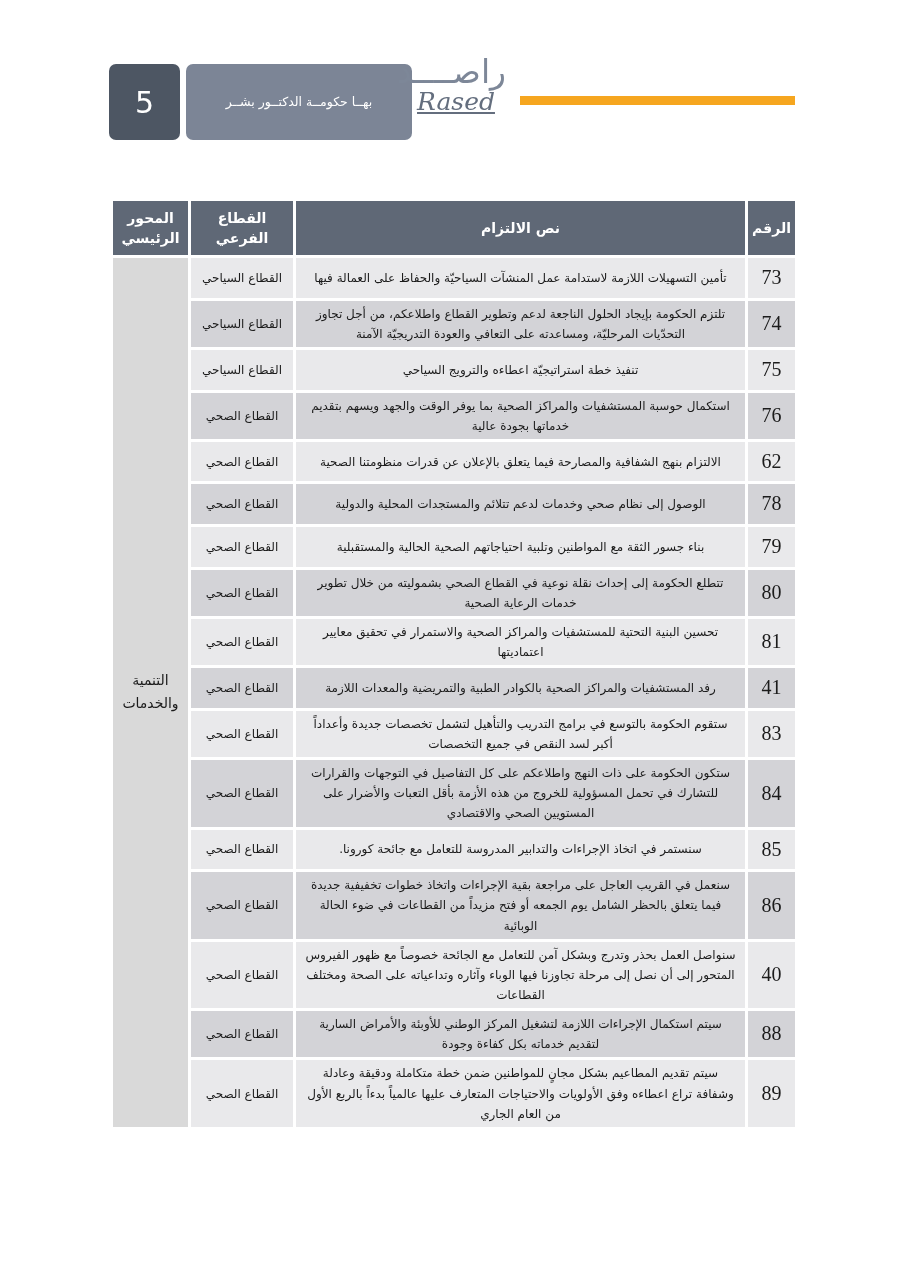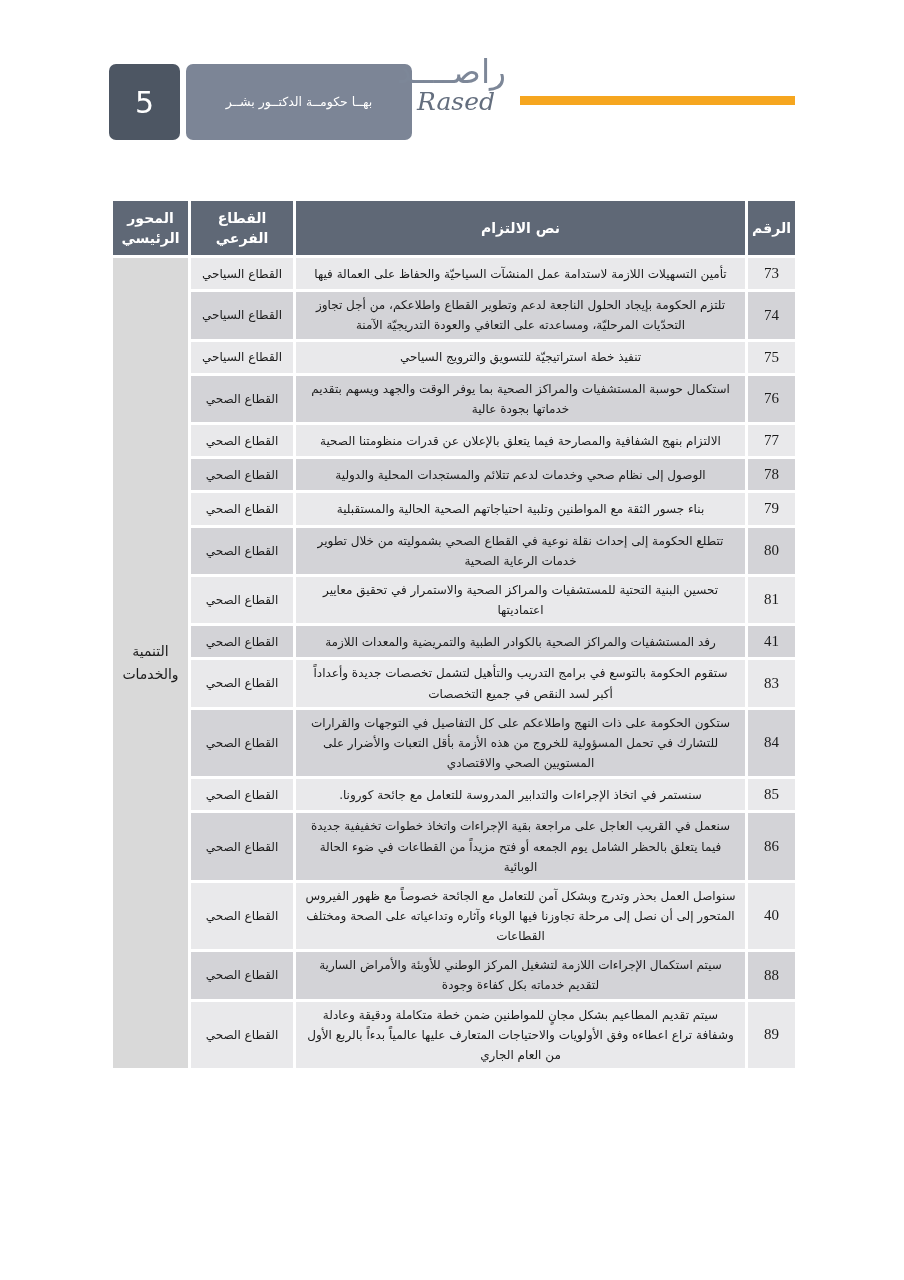--- a/index.html
+++ b/index.html
@@ -31,21 +31,21 @@
     padding: 0 10px;
     gap: 34px;
   }
   .logo {
     position: absolute; left: 406px; top: 52px; width: 100px;
     text-align: center; color: #7d8798;
   }
   .logo-arabic { direction: rtl; font-size: 33px; line-height: 1.2; letter-spacing: -1px; }
   .logo-latin  {
     font-family: "DejaVu Serif", serif; font-style: italic;
-    font-size: 25px; color: #646e7e; margin-top: -4px; line-height: 1.1;
+    font-size: 25px; color: #646e7e; margin-top: -4px; line-height: 1.1; text-decoration: underline;
   }
   .accent-bar {
     position: absolute; left: 520px; top: 96px;
     width: 275px; height: 9px; background: #f6a61f;
   }
 
   
   .commitments-table {
     position: absolute; left: 110px; top: 198px;
     width: 685px; direction: rtl;
@@ -63,21 +63,21 @@
     border: 3px solid #ffffff;
     padding: 3px 8px;
     text-align: center; vertical-align: middle;
     color: #1b1b1b;
     font-size: 12px; line-height: 1.68;
   }
   .row-light td { background: #e9e9eb; }
   .row-dark  td { background: #d3d3d7; }
   .commitments-table td.number-cell {
     font-family: "Liberation Serif", "DejaVu Serif", serif;
-    font-size: 15px;
+    font-size: 20px;
     margin-left: 9px;
   }
   .commitments-table td.axis-cell {
     background: #d9d9d9;
     font-size: 14px;
   }
 </style>
 </head>
 <body>
 
@@ -122,30 +122,30 @@
       <td class="sector-cell">القطاع السياحي</td>
     <td class="axis-cell" rowspan="17">التنمية والخدمات</td>
         </tr>
         <tr class="row-dark">
       <td class="number-cell">74</td>
       <td class="text-cell">تلتزم الحكومة بإيجاد الحلول الناجعة لدعم وتطوير القطاع واطلاعكم، من أجل تجاوز التحدّيات المرحليّة، ومساعدته على التعافي والعودة التدريجيّة الآمنة</td>
       <td class="sector-cell">القطاع السياحي</td>
     </tr>
         <tr class="row-light">
       <td class="number-cell">75</td>
-      <td class="text-cell">تنفيذ خطة استراتيجيّة للتسويق والترويج السياحي</td>
+      <td class="text-cell">تنفيذ خطة استراتيجيّة اعطاءه والترويج السياحي</td>
       <td class="sector-cell">القطاع السياحي</td>
     </tr>
         <tr class="row-dark">
       <td class="number-cell">76</td>
       <td class="text-cell">استكمال حوسبة المستشفيات والمراكز الصحية بما يوفر الوقت والجهد ويسهم بتقديم خدماتها بجودة عالية</td>
       <td class="sector-cell">القطاع الصحي</td>
     </tr>
         <tr class="row-light">
-      <td class="number-cell">77</td>
+      <td class="number-cell">62</td>
       <td class="text-cell">الالتزام بنهج الشفافية والمصارحة فيما يتعلق بالإعلان عن قدرات منظومتنا الصحية</td>
       <td class="sector-cell">القطاع الصحي</td>
     </tr>
         <tr class="row-dark">
       <td class="number-cell">78</td>
       <td class="text-cell">الوصول إلى نظام صحي وخدمات لدعم تتلائم والمستجدات المحلية والدولية</td>
       <td class="sector-cell">القطاع الصحي</td>
     </tr>
         <tr class="row-light">
       <td class="number-cell">79</td>

